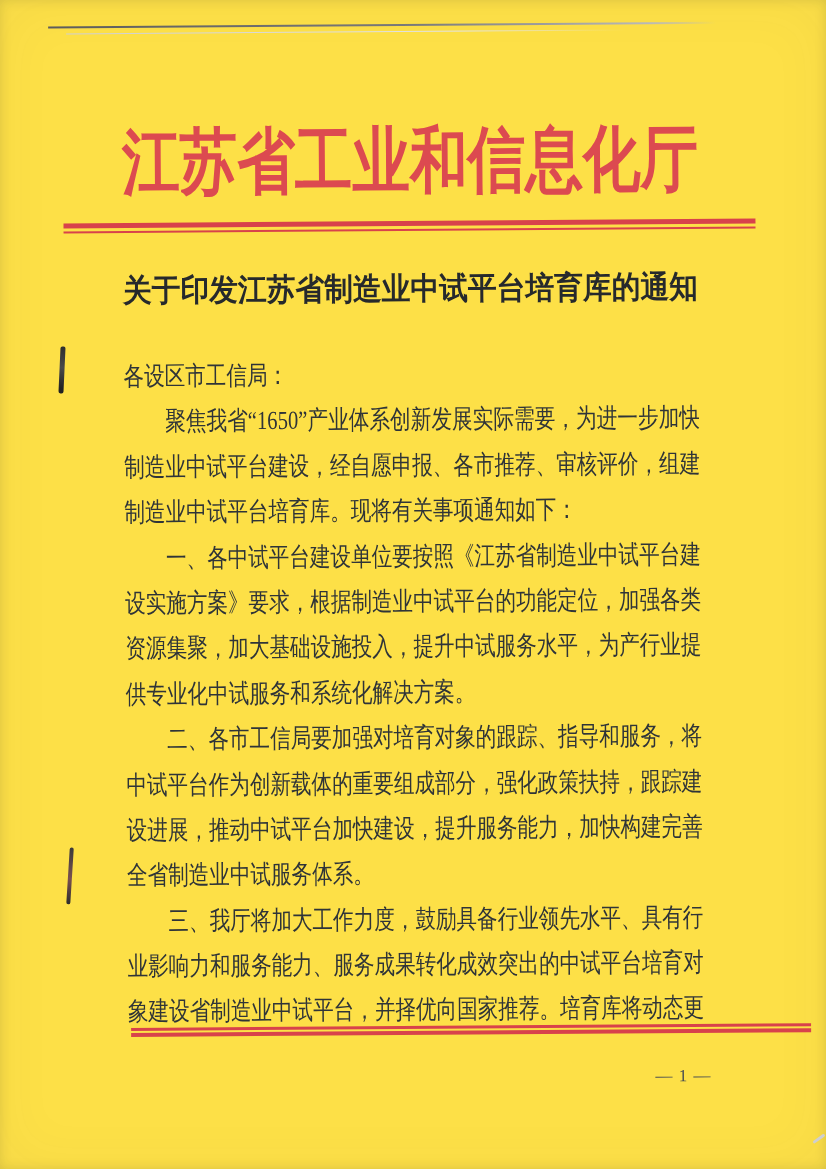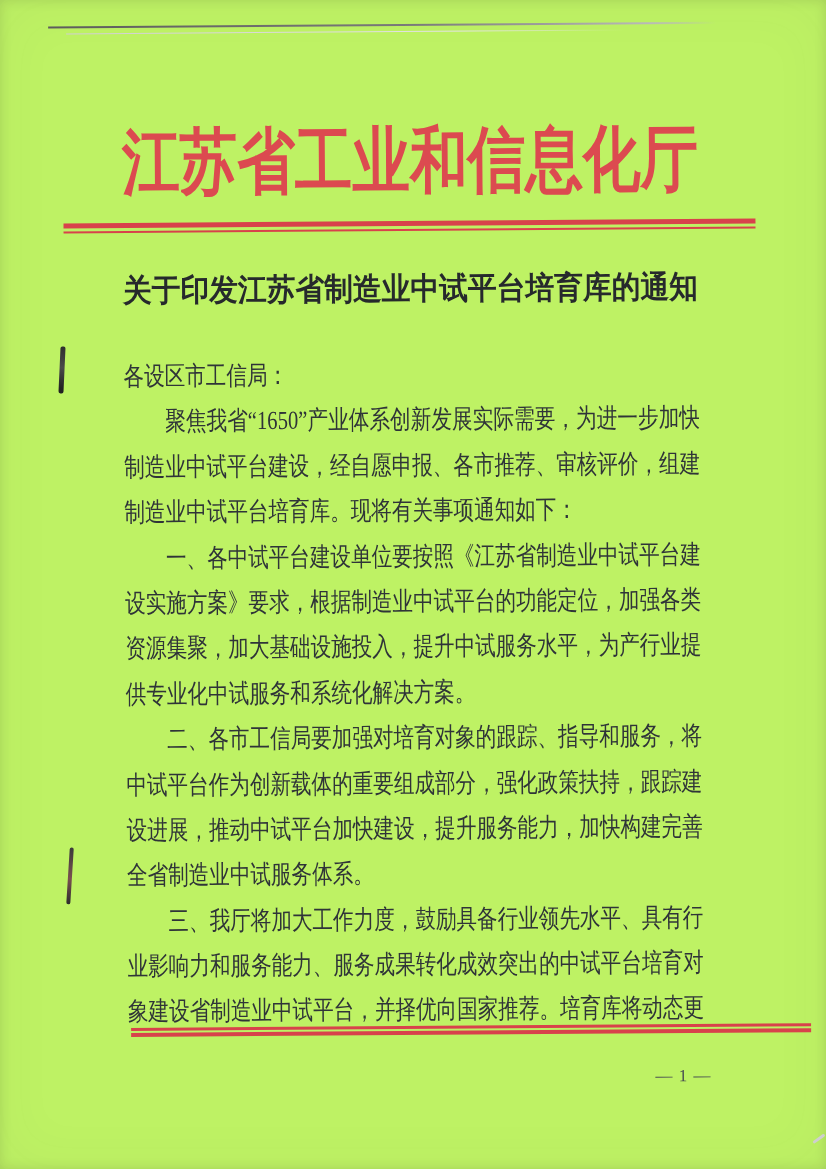--- a/index.html
+++ b/index.html
@@ -2,21 +2,21 @@
 <html><head>
 <meta charset="utf-8">
 <style>
   html,body{margin:0;padding:0;}
   body{
     width:826px;height:1169px;position:relative;overflow:hidden;
     background:#f4f4f2;
     font-family:"Liberation Serif","DejaVu Serif",serif;
   }
   .scan{
-    position:absolute;inset:0;background:#bef264;
+    position:absolute;inset:0;background:#fde047;
     box-shadow:inset 0 0 12px rgba(40,40,40,.14), inset 0 0 60px rgba(70,70,70,.05);
   }
   .tilt{position:absolute;inset:0;transform:rotate(-0.4deg);transform-origin:50% 50%;}
 
   
   .top-edge{
     position:absolute;top:24px;left:52px;width:668px;height:2px;
     background:linear-gradient(90deg,#5c5c5c,#7a7a7a 55%,#b9b9b9 90%,rgba(185,185,185,0));
   }
   .top-edge-faint{

